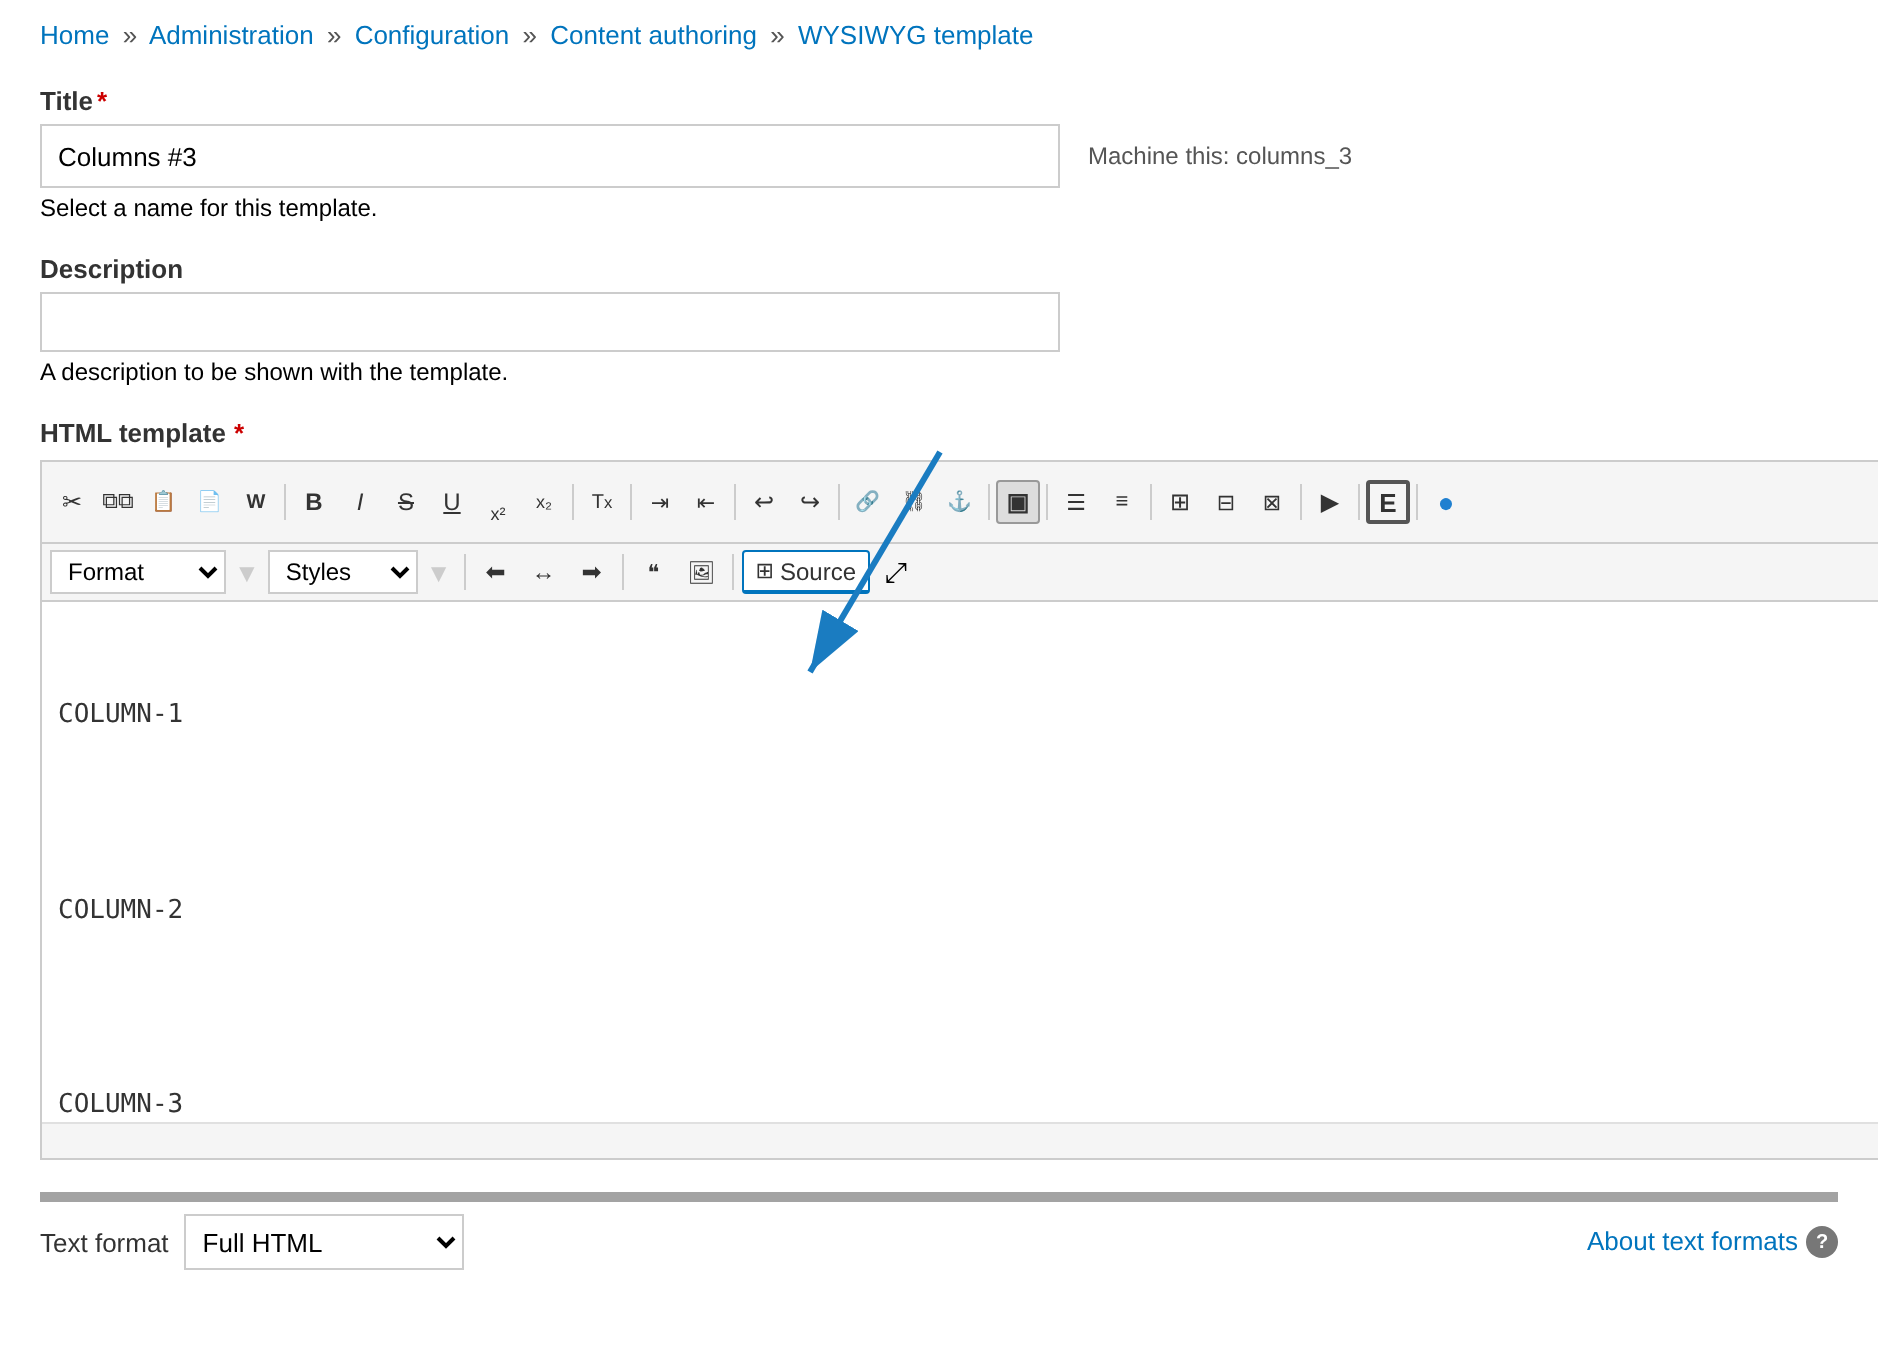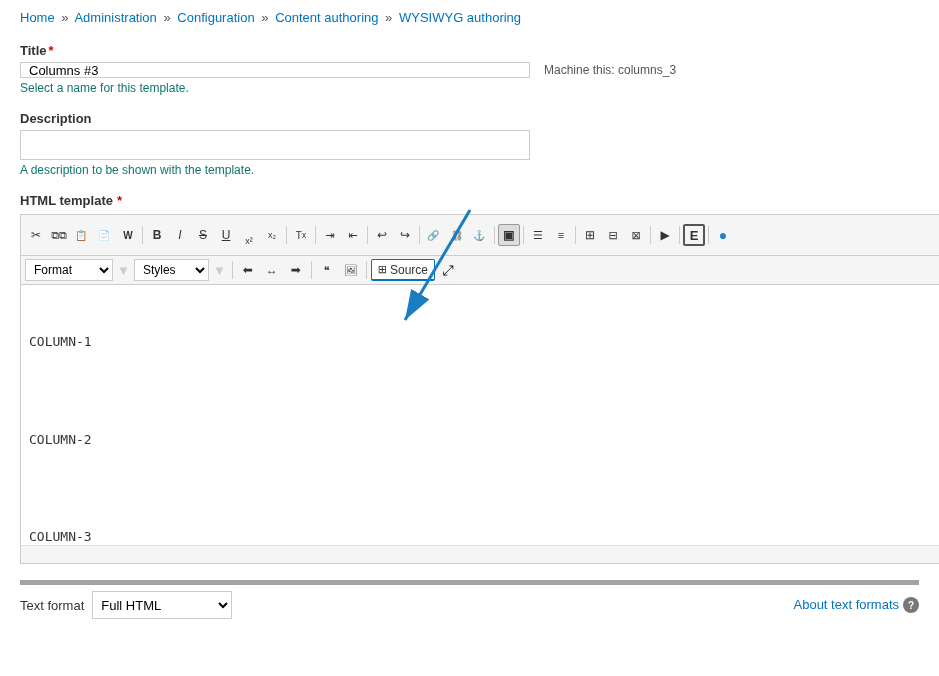--- a/index.html
+++ b/index.html
@@ -22,34 +22,34 @@
 
     .field-group { margin-bottom: 16px; }
     .field-label {
       font-weight: bold;
       font-size: 13px;
       margin-bottom: 4px;
     }
     .required { color: #c00; margin-left: 2px; }
     .field-input {
       width: 510px;
-      height: 16px;
+      height: 32px;
       border: 1px solid #ccc;
       padding: 4px 8px;
       font-size: 13px;
       outline: none;
     }
     .machine-name {
       font-size: 12px;
       color: #555;
       margin-left: 14px;
     }
     .field-hint {
       font-size: 12px;
-      color: #0f766e;
+      color: #000000;
       margin-top: 3px;
     }
     .desc-input {
       width: 510px;
       height: 30px;
       border: 1px solid #ccc;
       padding: 4px 8px;
       font-size: 13px;
     }
 
@@ -207,21 +207,21 @@
 
 <div class="breadcrumb">
   <span style="cursor:pointer;color:#0074bd;">Home</span>
   <span class="sep">»</span>
   <span style="cursor:pointer;color:#0074bd;">Administration</span>
   <span class="sep">»</span>
   <span style="cursor:pointer;color:#0074bd;">Configuration</span>
   <span class="sep">»</span>
   <span style="cursor:pointer;color:#0074bd;">Content authoring</span>
   <span class="sep">»</span>
-  <span style="cursor:pointer;color:#0074bd;">WYSIWYG authoring</span>
+  <span style="cursor:pointer;color:#0074bd;">WYSIWYG template</span>
 </div>
 
 <div class="field-group">
   <div class="field-label">
     <span>Title</span><span class="required">*</span>
   </div>
   <div style="display:flex;align-items:center;">
     <input type="text" class="field-input" value="Columns #3" style="">
     <span class="machine-name">Machine this: columns_3</span>
   </div>

